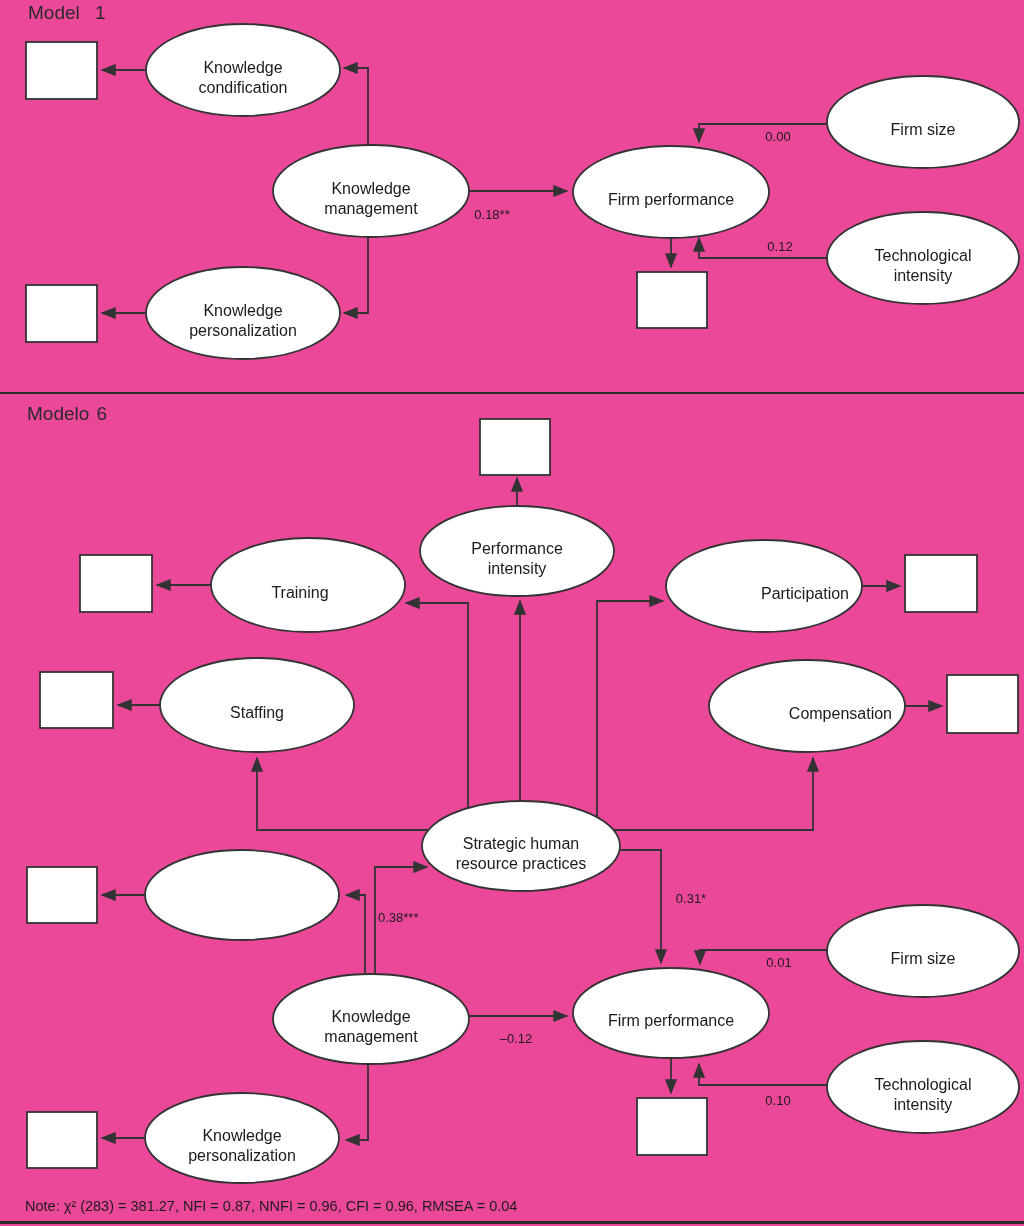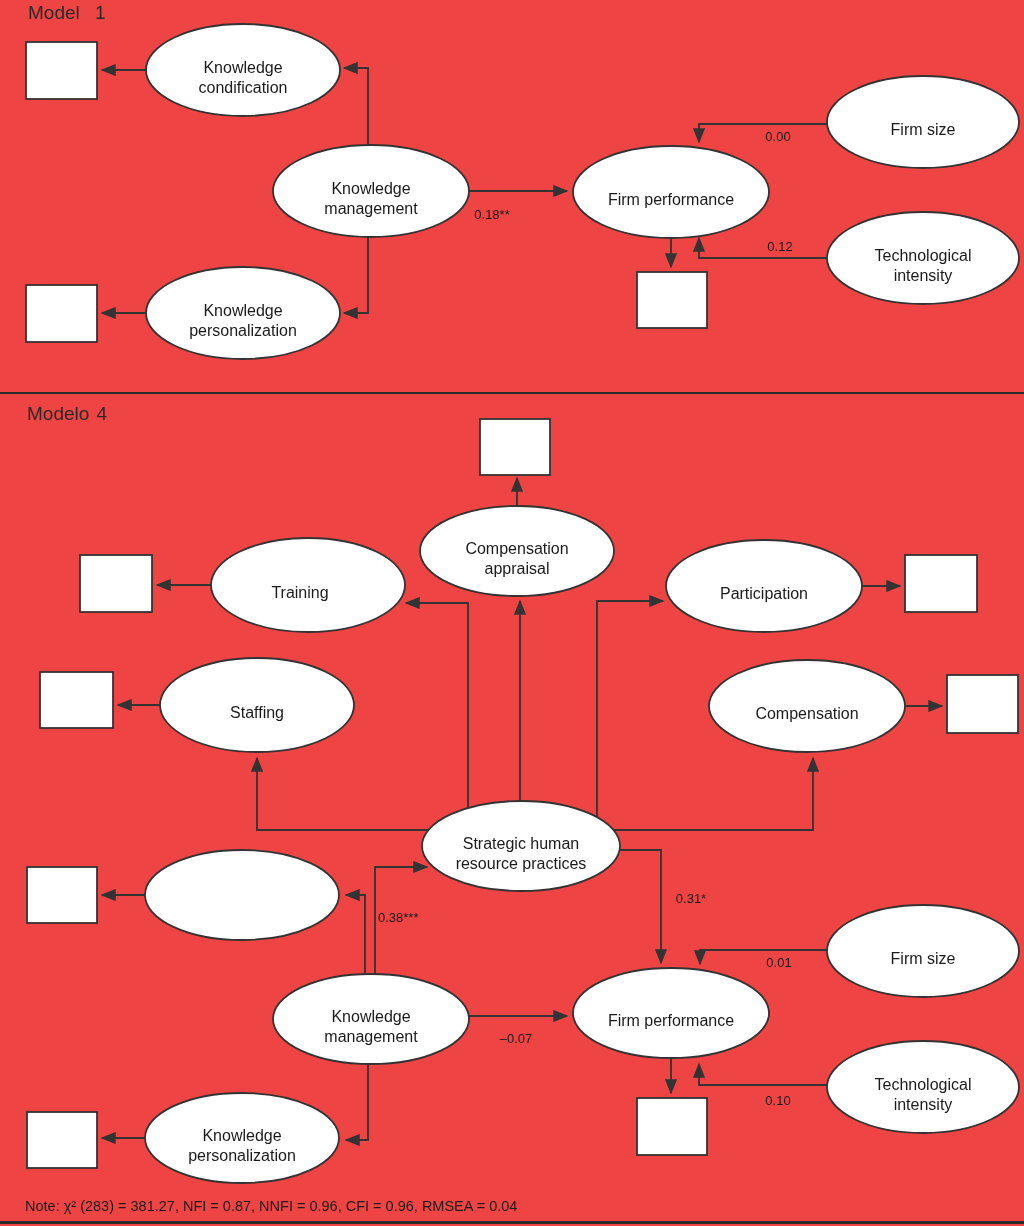--- a/index.html
+++ b/index.html
@@ -1,19 +1,19 @@
 <!DOCTYPE html>
 <html><head>
 <meta charset="utf-8">
 <style>
   html,body{margin:0;padding:0;background:#ffffff;}
   #figure{
     position:relative;
     width:1024px;height:1226px;
-    background:#ef4444;
+    background:#ec4899;
     font-family:"Liberation Sans", sans-serif;
     color:#1b1b1b;
     overflow:hidden;
   }
   #figure svg{position:absolute;left:0;top:0;}
   .model-title{
     position:absolute;
     font-size:19px;
     word-spacing:10px;
     color:#2a2a2a;
@@ -138,37 +138,37 @@
   <div class="node-label" style="left:923px;top:122px;width:70px;">Firm size</div>
   <div class="node-label" style="left:923px;top:258px;width:130px;">Technological intensity</div>
 
   <div class="coef" style="left:492px;top:214px;">0.18**</div>
   <div class="coef" style="left:778px;top:136px;">0.00</div>
   <div class="coef" style="left:780px;top:246px;">0.12</div>
 
 
   <div class="rule" style="top:392px;height:2px;"></div>
 
-  <div class="model-title" style="left:27px;top:403px;word-spacing:2px;">Modelo 4</div>
+  <div class="model-title" style="left:27px;top:403px;word-spacing:2px;">Modelo 6</div>
 
   <div class="node-label" style="left:300px;top:585px;width:160px;">Training</div>
   <div class="node-label" style="left:257px;top:705px;width:160px;">Staffing</div>
-  <div class="node-label" style="left:517px;top:551px;width:140px;">Compensation appraisal</div>
-  <div class="node-label" style="left:764px;top:586px;width:170px;">Participation</div>
-  <div class="node-label" style="left:807px;top:706px;width:170px;">Compensation</div>
+  <div class="node-label" style="left:517px;top:551px;width:140px;">Performance intensity</div>
+  <div class="node-label" style="left:764px;top:586px;width:170px;text-align:right;">Participation</div>
+  <div class="node-label" style="left:807px;top:706px;width:170px;text-align:right;">Compensation</div>
   <div class="node-label" style="left:521px;top:846px;width:165px;">Strategic human resource practices</div>
   <div class="node-label" style="left:371px;top:1019px;width:150px;">Knowledge management</div>
   <div class="node-label" style="left:242px;top:1138px;width:170px;">Knowledge personalization</div>
   <div class="node-label" style="left:671px;top:1013px;width:130px;">Firm performance</div>
   <div class="node-label" style="left:923px;top:951px;width:70px;">Firm size</div>
   <div class="node-label" style="left:923px;top:1087px;width:130px;">Technological intensity</div>
 
   <div class="coef anchor-left" style="left:378px;top:917px;">0.38***</div>
   <div class="coef" style="left:691px;top:898px;">0.31*</div>
-  <div class="coef" style="left:516px;top:1038px;">–0.07</div>
+  <div class="coef" style="left:516px;top:1038px;">–0.12</div>
   <div class="coef" style="left:779px;top:962px;">0.01</div>
   <div class="coef" style="left:778px;top:1070px;margin-top:30px;">0.10</div>
 
   <div class="note" style="left:25px;top:1198px;">Note: χ² (283) = 381.27, NFI = 0.87, NNFI = 0.96, CFI = 0.96, RMSEA = 0.04</div>
 
   <div class="rule" style="top:1221px;height:3px;"></div>
 
 </div>
 
 </body></html>

